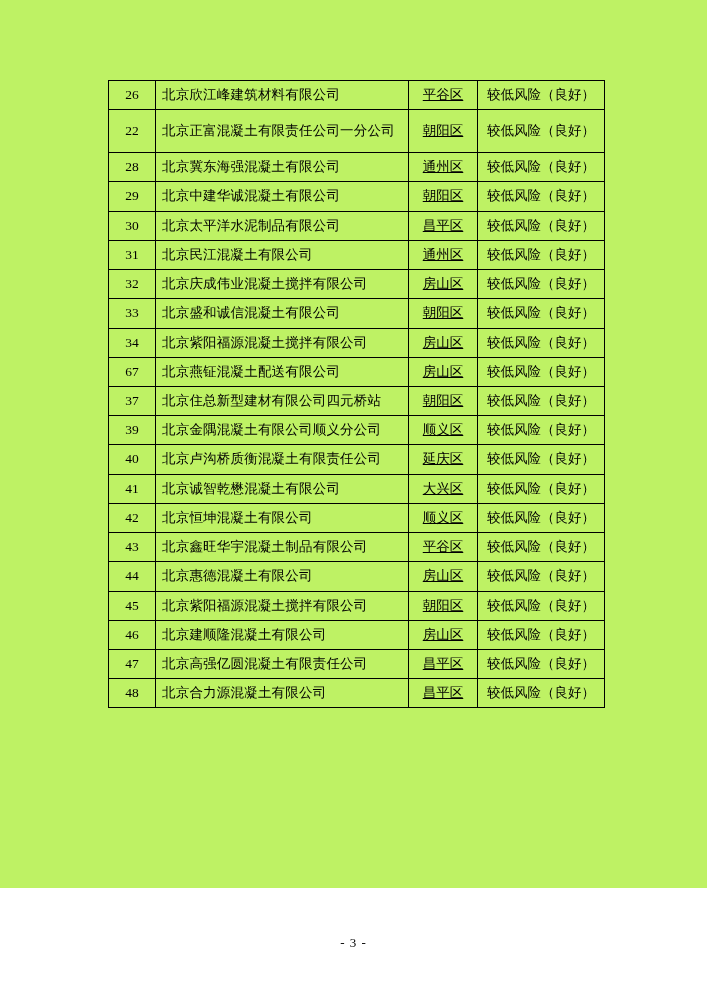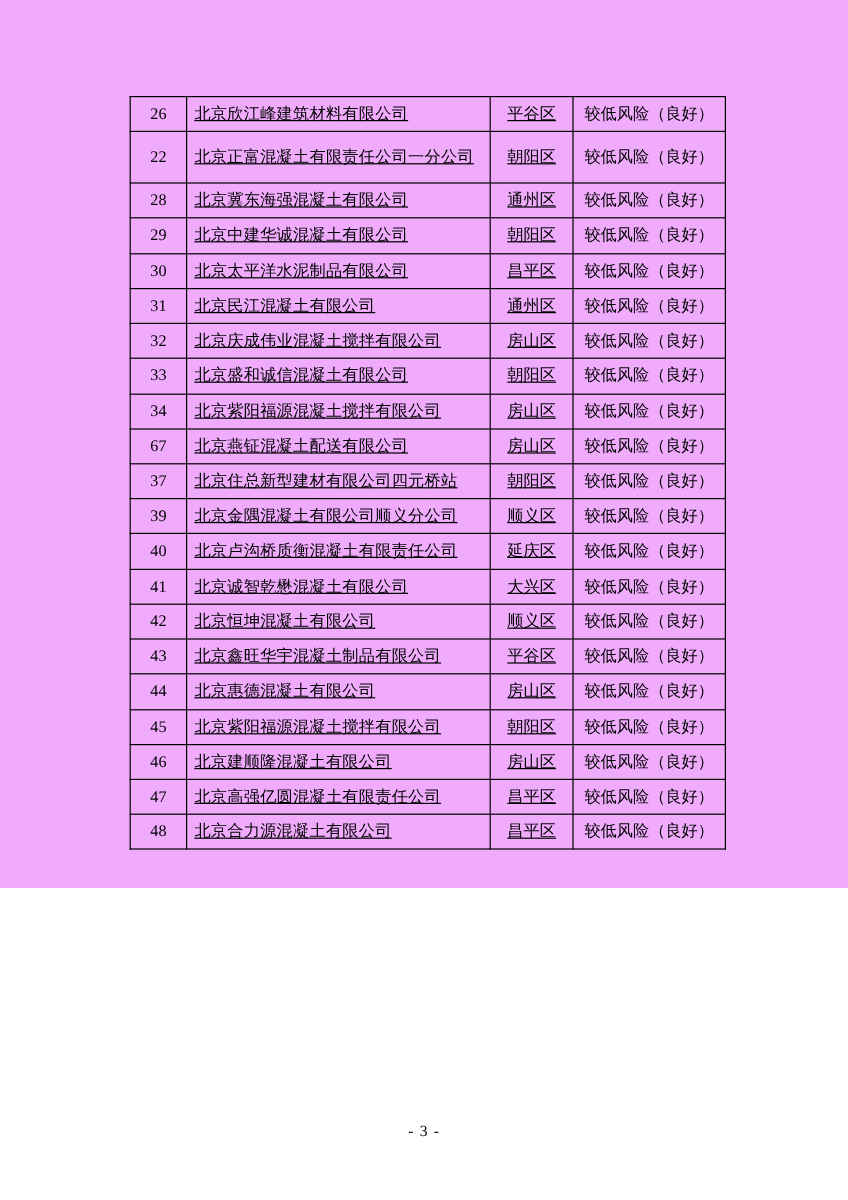--- a/index.html
+++ b/index.html
@@ -13,43 +13,43 @@
     font-family: "Liberation Serif", "DejaVu Serif", serif;
     color: #000000;
     position: relative;
     overflow: hidden;
   }
   .page {
     position: absolute;
     left: 0;
     top: 0;
     width: 707px;
-    height: 740px;
-    background: #f0abfc;
+    height: 888px;
+    background: #bef264;
   }
   .table-wrap {
     position: absolute;
     left: 108px;
     top: 80px;
     width: 492px;
   }
   table.data-table {
     border-collapse: collapse;
     width: 492px;
     table-layout: fixed;
   }
   table.data-table td {
     border: 1px solid #000000;
     padding: 0;
     vertical-align: middle;
     font-size: 13px;
     line-height: 1.35;
   }
   .col-idx   { width: 46px;  text-align: center; }
-  .col-name  { width: 252px; text-align: right; text-decoration: underline; }
+  .col-name  { width: 252px; text-align: right; }
   .col-dist  { width: 68px;  text-align: center; }
   .col-risk  { width: 126px; text-align: center; }
 
   .cell-inner {
     padding: 5px 4px;
     min-height: 24px;
     display: flex;
     align-items: center;
     box-sizing: border-box;
   }

